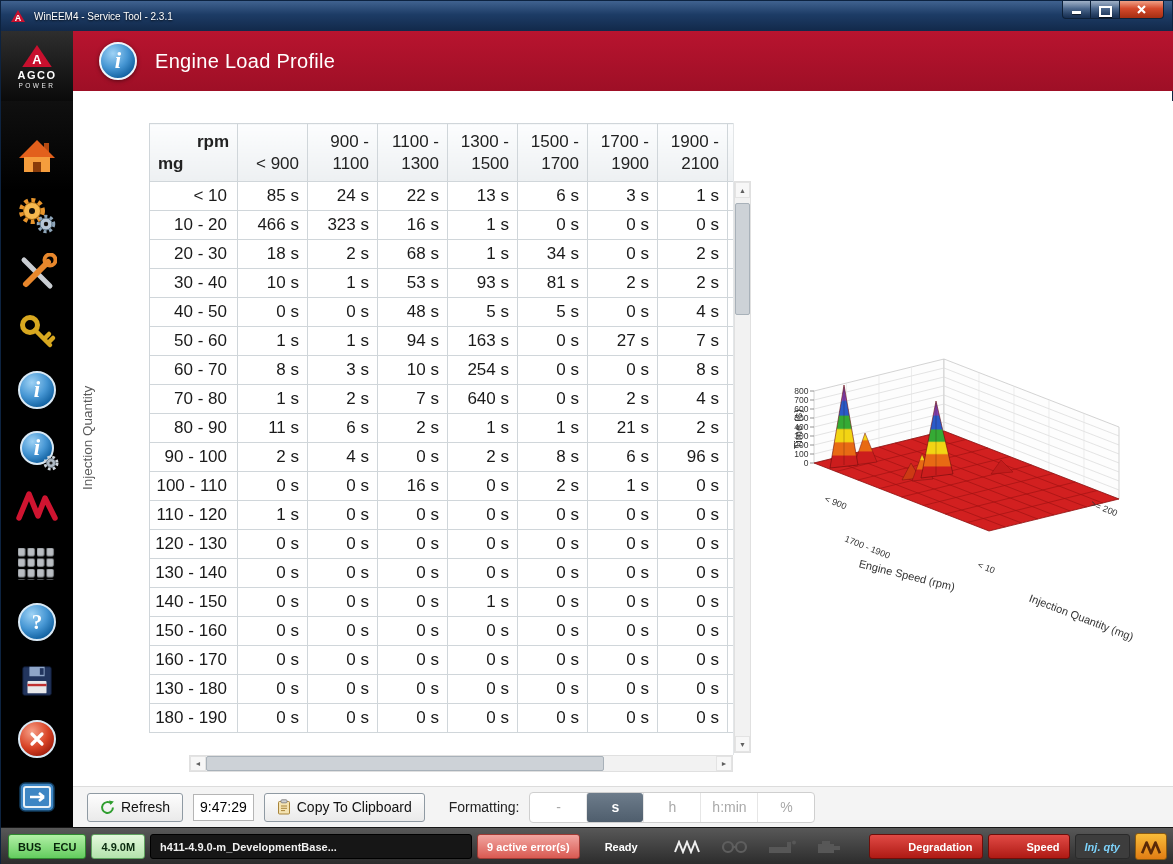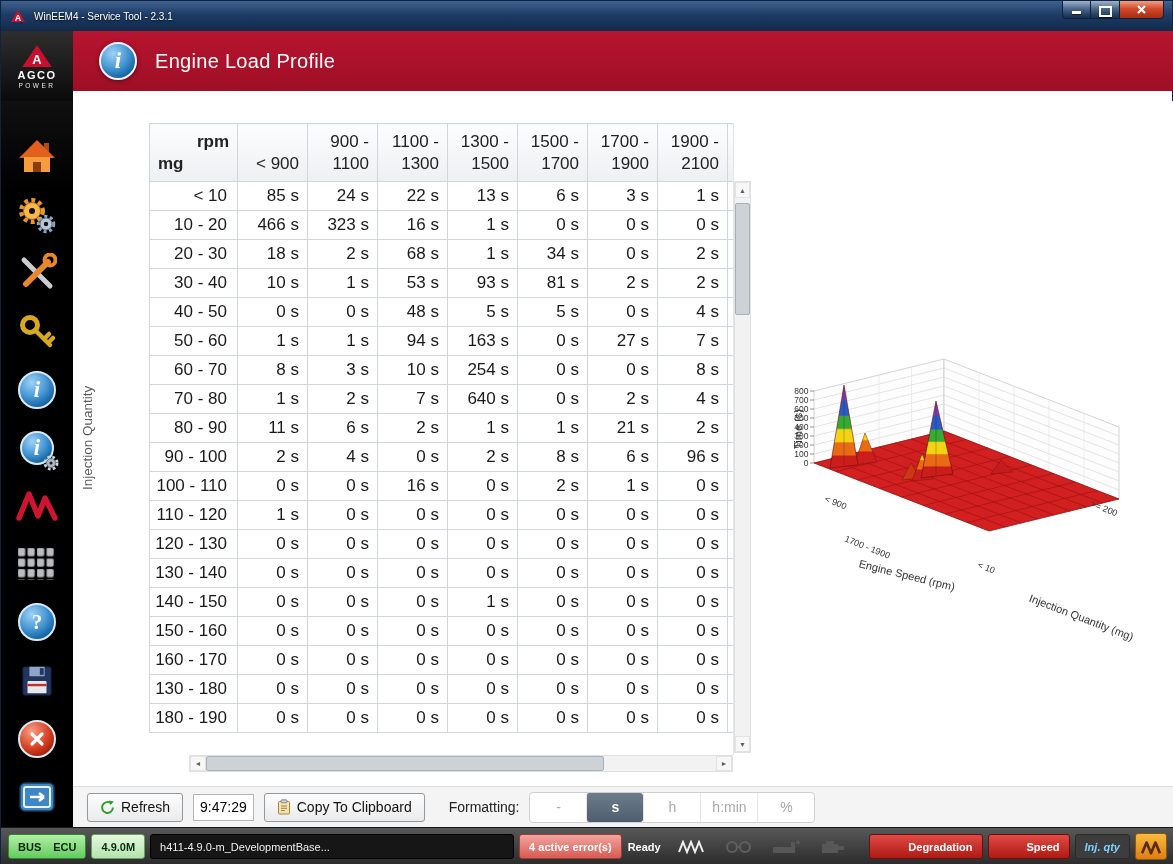--- a/index.html
+++ b/index.html
@@ -111,24 +111,24 @@
   .fmt.sel{background:linear-gradient(#6d7c8b,#4f5e6d);color:#fff;font-weight:bold;border-radius:3px;}
 
   
   #statusbar{position:absolute;left:0;top:826px;width:1173px;height:38px;box-sizing:border-box;
     background:linear-gradient(#585858,#2b2b2b);border-top:1px solid #161616;
     display:flex;align-items:center;gap:5px;padding:0 7px;font-size:11px;}
   .chip{height:25px;display:flex;align-items:center;border-radius:3px;padding:0 9px;
     font-weight:bold;box-sizing:border-box;white-space:nowrap;}
   .chip.green{background:linear-gradient(#b2f0a6,#63cc5e);border:1px solid #2f8a2f;color:#07230a;gap:12px;}
   .chip.green2{background:linear-gradient(#e4f9dd,#b3e3ac);border:1px solid #5fa35f;color:#0a2a0f;}
-  .chip.dark{background:#161616;border:1px solid #000;color:#efefef;font-weight:normal;
-    width:364px;overflow:hidden;text-align:center;}
+  .chip.dark{background:#161616;border:1px solid #000;color:#efefef;font-weight:bold;
+    width:322px;overflow:hidden;text-align:center;}
   .chip.salmon{background:linear-gradient(#f2a5a0,#d95a52);border:1px solid #9e3a34;color:#fff;}
-  .ready{color:#fff;font-weight:bold;margin:0 1px;}
+  .ready{color:#fff;font-weight:bold;margin:0 20px;}
   .sicons{display:flex;align-items:center;gap:17px;margin:0 10px;}
   .spacer{flex:1;}
   .chip.red{background:linear-gradient(#e14a45,#ae1a14);border:1px solid #6e0e0a;color:#fff;padding-left:38px;}
   .chip.gray{background:#3d3d3d;border:1px solid #2a2a2a;color:#7dd3fc;font-style:italic;}
   .brand{width:30px;height:25px;border-radius:3px;border:1px solid #8a5a10;
     background:linear-gradient(#f8bc39,#e07d14);display:flex;align-items:center;justify-content:center;}
 </style>
 </head>
 <body>
 
@@ -659,21 +659,21 @@
     </div>
   </div>
 
   <div id="statusbar">
     <div class="chip green">
       <span>BUS</span>
       <span>ECU</span>
     </div>
     <div class="chip green2">4.9.0M</div>
     <div class="chip dark">h411-4.9.0-m_DevelopmentBase...</div>
-    <div class="chip salmon">4 active error(s)</div>
+    <div class="chip salmon">9 active error(s)</div>
     <span class="ready">Ready</span>
     <div class="sicons">
       <svg width="30" height="14" viewBox="0 0 30 14">
         <path d="M2 12 L6 2 L10 12 L14 2 L18 12 L22 2 L26 12" stroke="#f0f0f0" stroke-width="2" fill="none"></path>
       </svg>
       <svg width="30" height="16" viewBox="0 0 30 16">
         <circle cx="8" cy="8" r="5" stroke="#5e5e5e" fill="none" stroke-width="2.2"></circle>
         <circle cx="21" cy="8" r="5" stroke="#5e5e5e" fill="none" stroke-width="2.2"></circle>
         <path d="M13 8 h3" stroke="#5e5e5e" stroke-width="2.2"></path>
       </svg>

